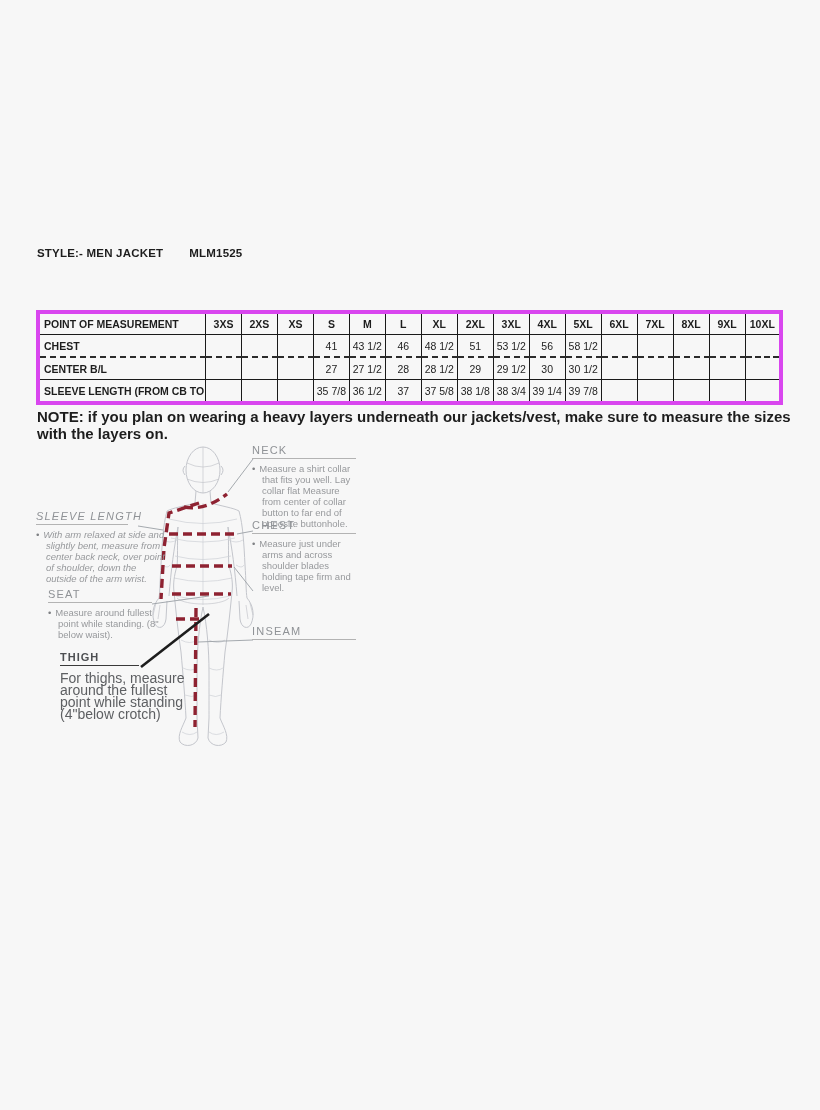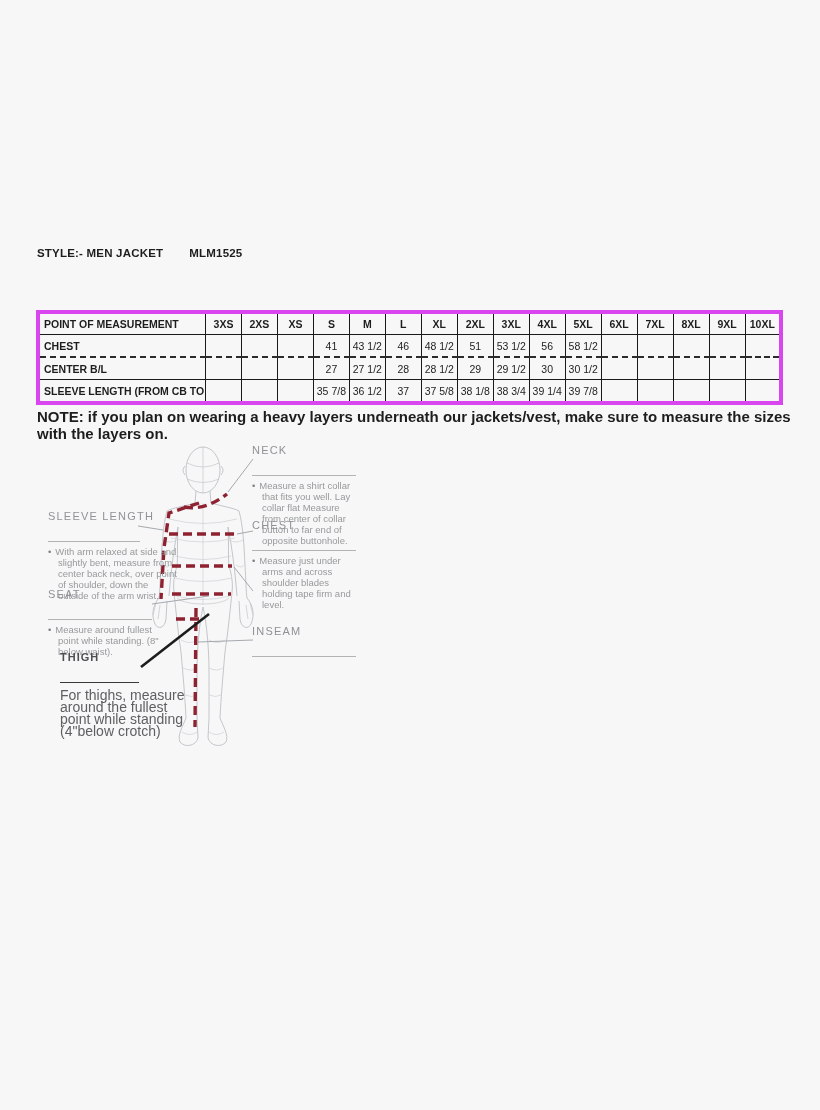--- a/index.html
+++ b/index.html
@@ -22,21 +22,21 @@
   .size-table .pom{width:160px;text-align:left;padding-left:4px;font-weight:bold;}
   .size-table th{font-weight:bold;}
   .size-table td{height:21px;}
   .size-table{border:4px solid #d946ef;}
   .size-table tr.row0 td{border-bottom:2px dashed #2b2b2b;}
   
   .note-line{position:absolute;left:37px;top:408px;font-size:15px;font-weight:bold;width:760px;}
   
   .g-head{
     font-size:11px;letter-spacing:1.2px;color:#8f9296;
-    border-bottom:1px solid #b3b3b3;padding-bottom:19px;line-height:12px;
+    border-bottom:1px solid #b3b3b3;padding-bottom:2px;line-height:12px;
   }
   .g-desc{font-size:9.5px;line-height:11px;color:#97999c;margin-top:4px;}
   .g-desc.bullet{padding-left:10px;}
   .g-desc.bullet::before{content:"\2022";margin-left:-10px;margin-right:4px;color:#7f8184;}
   .gsec{position:absolute;}
   .gsec.rcol{left:252px;width:104px;}
   .thigh .g-head{color:#4d4f52;border-bottom-color:#3a3a3a;letter-spacing:1px;font-weight:bold;}
   .thigh .g-desc{color:#5d5f62;font-size:14px;line-height:12px;}
   .fig-svg{position:absolute;left:0;top:430px;}
 </style>
@@ -199,21 +199,21 @@
     <div class="g-desc bullet">Measure a shirt collar that fits you well. Lay collar flat Measure from center of collar button to far end of opposite buttonhole.</div>
   </div>
   <div class="gsec rcol" style="top:519px;">
     <div class="g-head">CHEST</div>
     <div class="g-desc bullet">Measure just under arms and across shoulder blades holding tape firm and level.</div>
   </div>
   <div class="gsec rcol" style="top:625px;">
     <div class="g-head">INSEAM</div>
   </div>
 
-  <div class="gsec" style="top:510px;left:48px;width:92px;">
+  <div class="gsec" style="top:510px;left:36px;width:92px;font-style:italic;">
     <div class="g-head" style="white-space:nowrap;">SLEEVE LENGTH</div>
     <div class="g-desc bullet" style="width:120px;">With arm relaxed at side and slightly bent, measure from center back neck, over point of shoulder, down the outside of the arm wrist.</div>
   </div>
   <div class="gsec" style="top:588px;left:48px;width:104px;">
     <div class="g-head">SEAT</div>
     <div class="g-desc bullet" style="width:110px;">Measure around fullest point while standing. (8" below waist).</div>
   </div>
   <div class="gsec thigh" style="top:651px;left:60px;width:79px;">
     <div class="g-head">THIGH</div>
     <div class="g-desc" style="width:128px;margin-top:6px;">For thighs, measure around the fullest point while standing (4"below crotch)</div>

